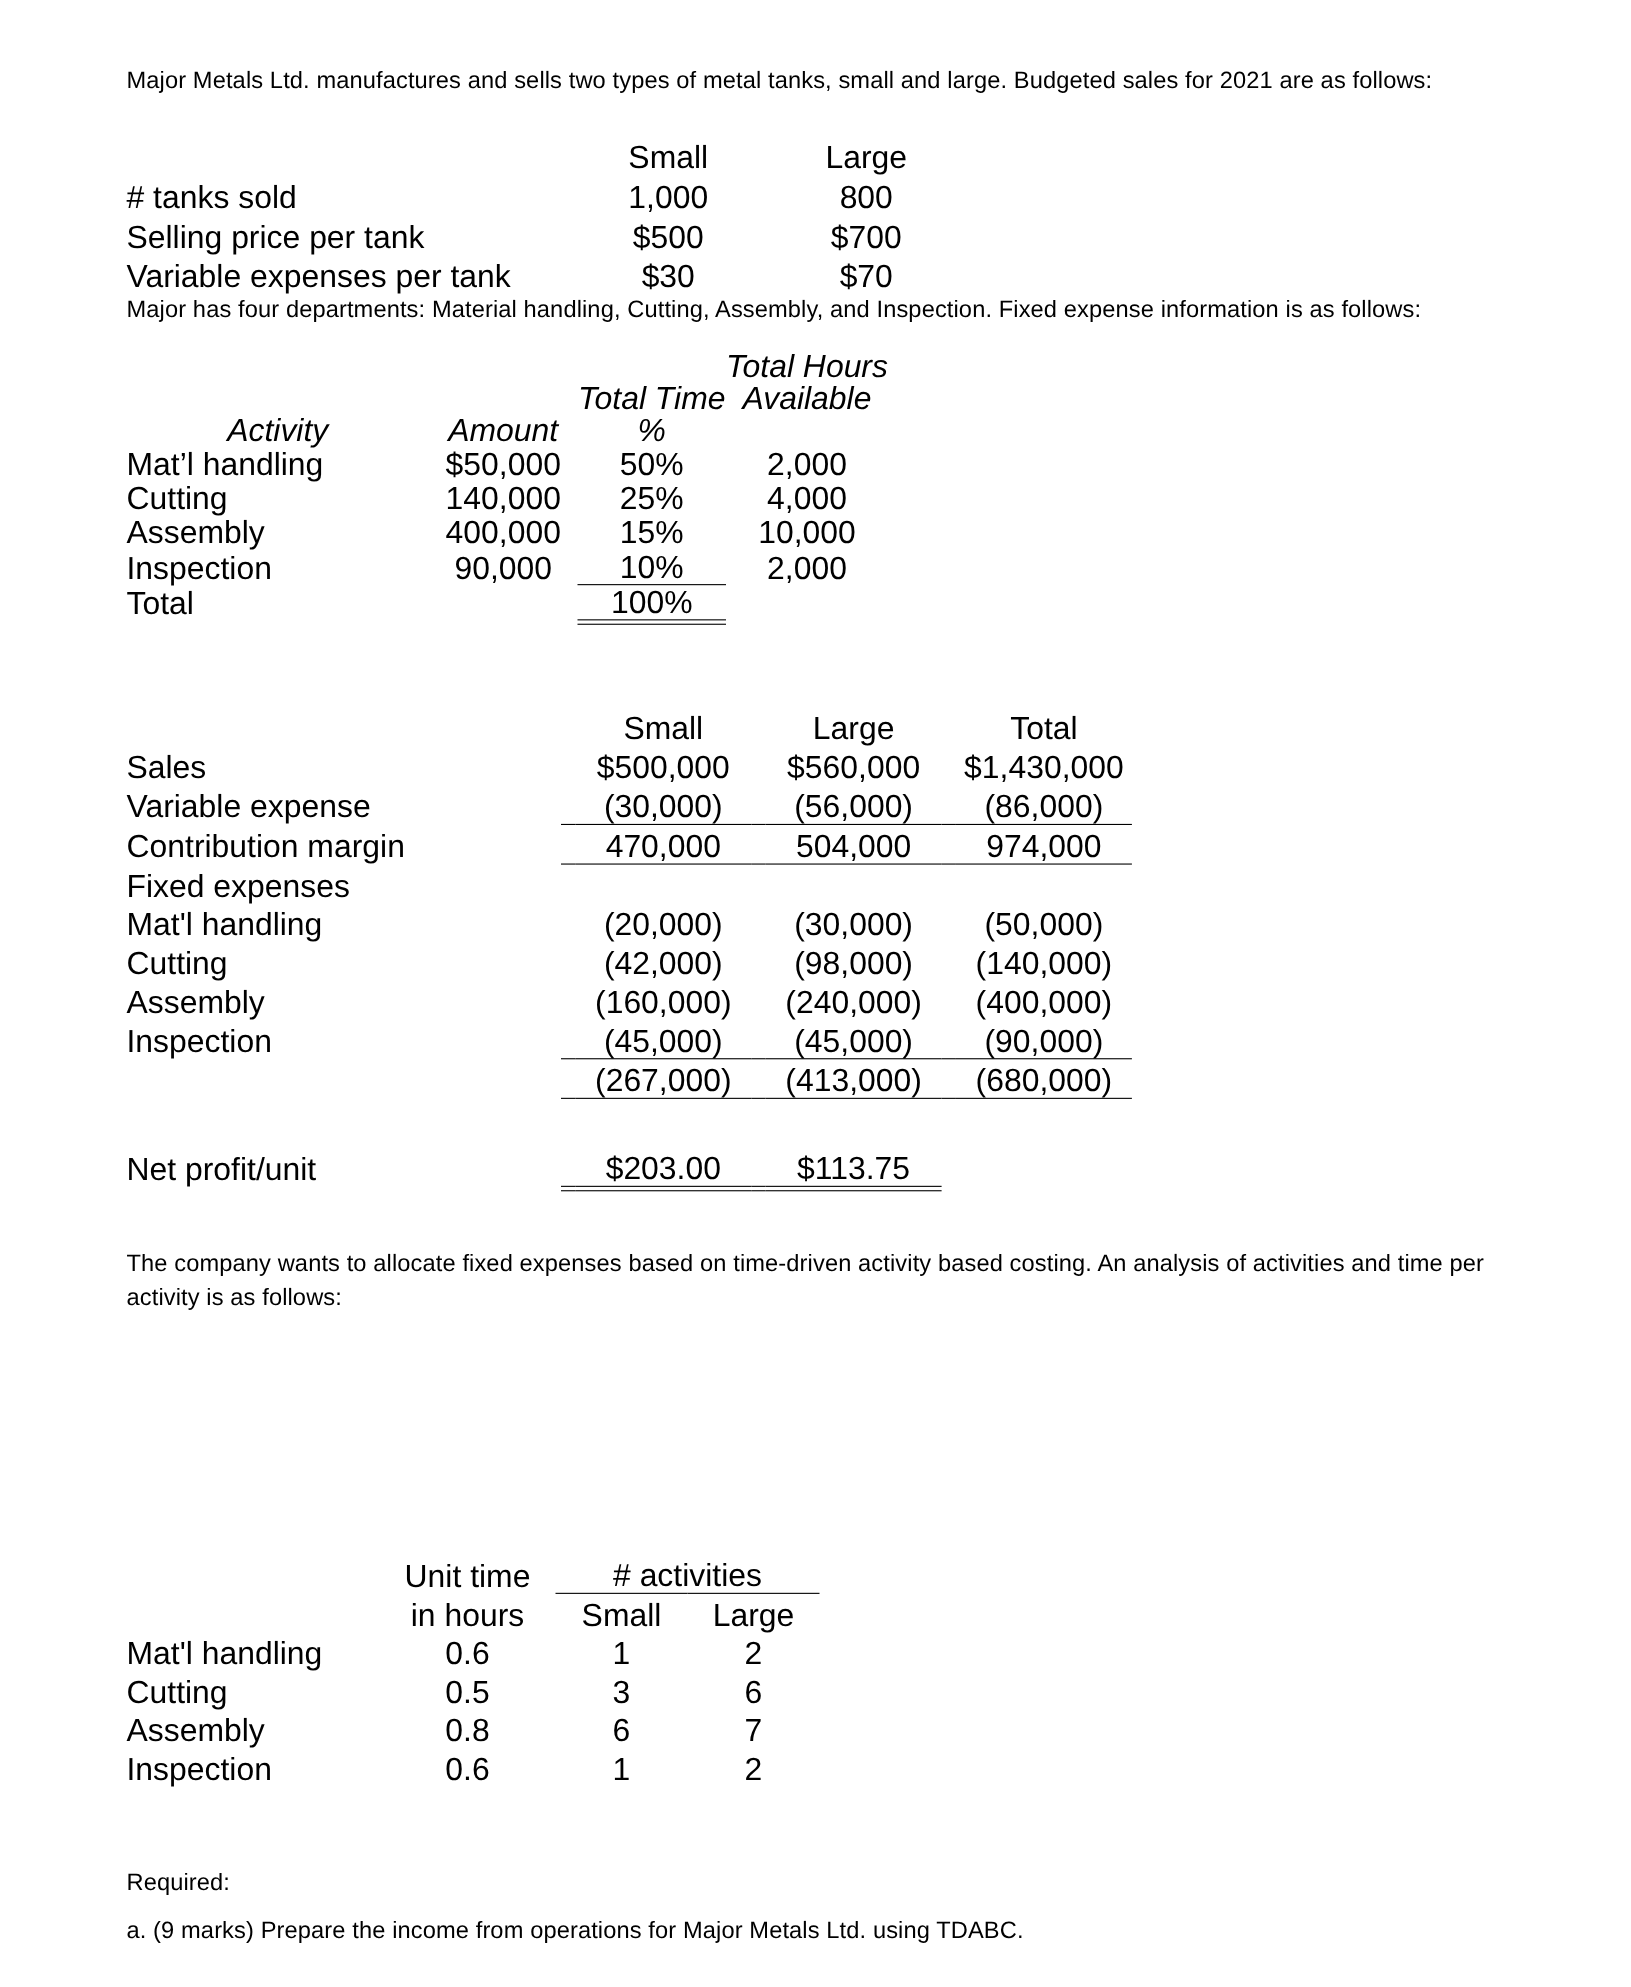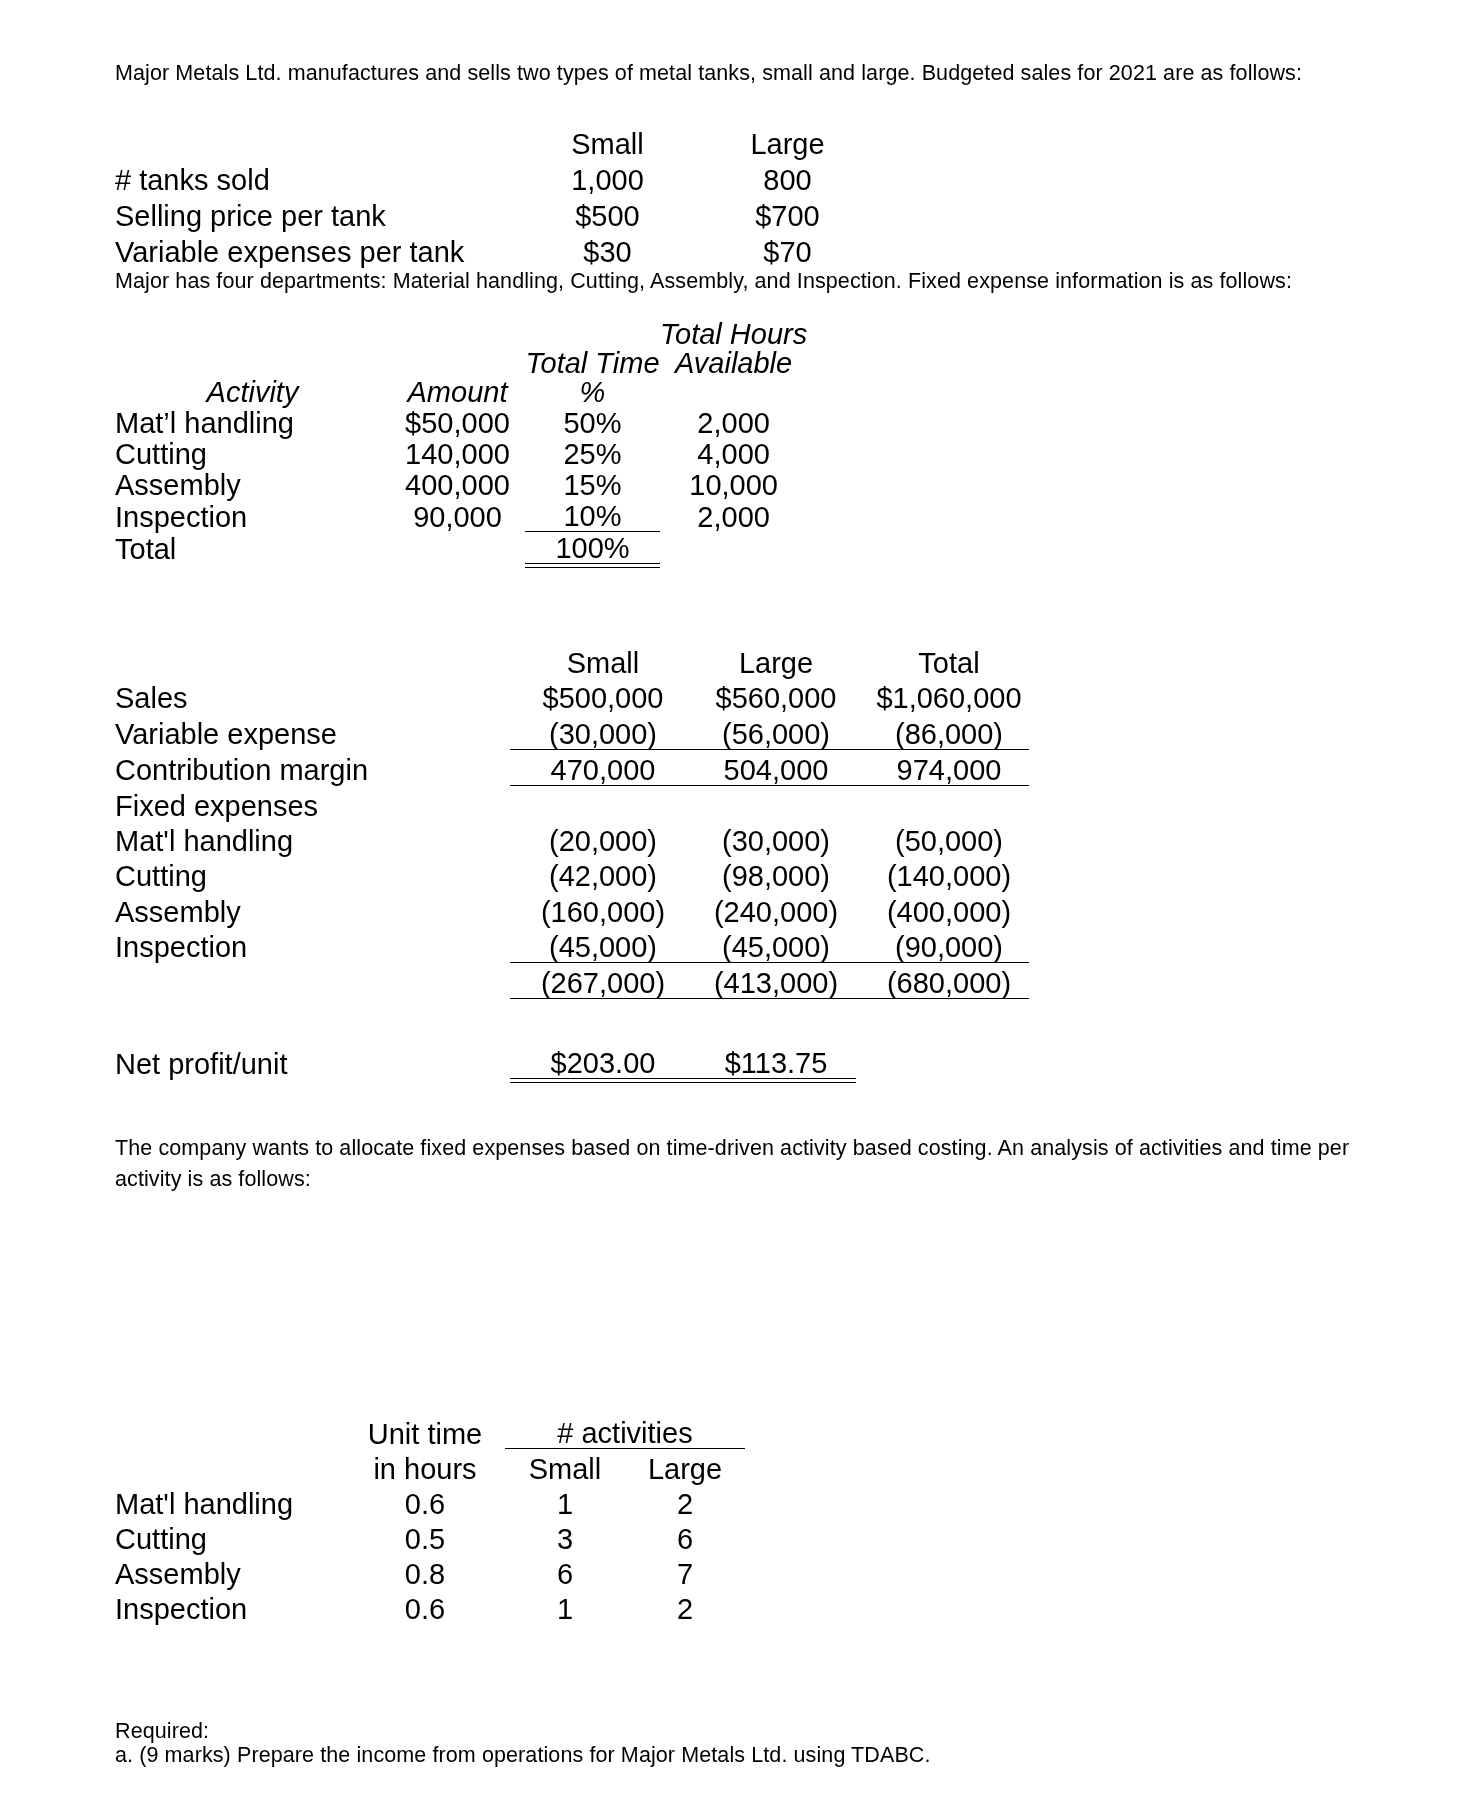--- a/index.html
+++ b/index.html
@@ -201,21 +201,21 @@
         <td class="c-col ctr">Total</td>
       </tr>
 
       <tr>
         <td class="c-label lbl">Sales</td>
         <td class="c-gap"></td>
         <td class="c-col num">$500,000</td>
         <td class="c-gap"></td>
         <td class="c-col num">$560,000</td>
         <td class="c-gap"></td>
-        <td class="c-col num">$1,060,000</td>
+        <td class="c-col num">$1,430,000</td>
       </tr>
 
       <tr>
         <td class="c-label lbl">Variable expense</td>
         <td class="c-gap sgl-under"></td>
         <td class="c-col num sgl-under">(30,000)</td>
         <td class="c-gap sgl-under"></td>
         <td class="c-col num sgl-under">(56,000)</td>
         <td class="c-gap sgl-under"></td>
         <td class="c-col num sgl-under">(86,000)</td>
@@ -358,16 +358,16 @@
       </tr>
       <tr>
         <td class="c-label lbl">Inspection</td>
         <td class="c-unit ctr">0.6</td>
         <td class="c-small ctr">1</td>
         <td class="c-large ctr">2</td>
       </tr>
     </tbody>
   </table>
 
-  <div class="para" style="left:115px; top:1696px; width:1258px;margin-top:20px;">Required:</div>
+  <div class="para" style="left:115px; top:1696px; width:1258px;">Required:</div>
   <div class="para" style="left:115px; top:1740px; width:1258px;">a. (9 marks) Prepare the income from operations for Major Metals Ltd. using TDABC.</div>
 
 </div>
 
 </body></html>

